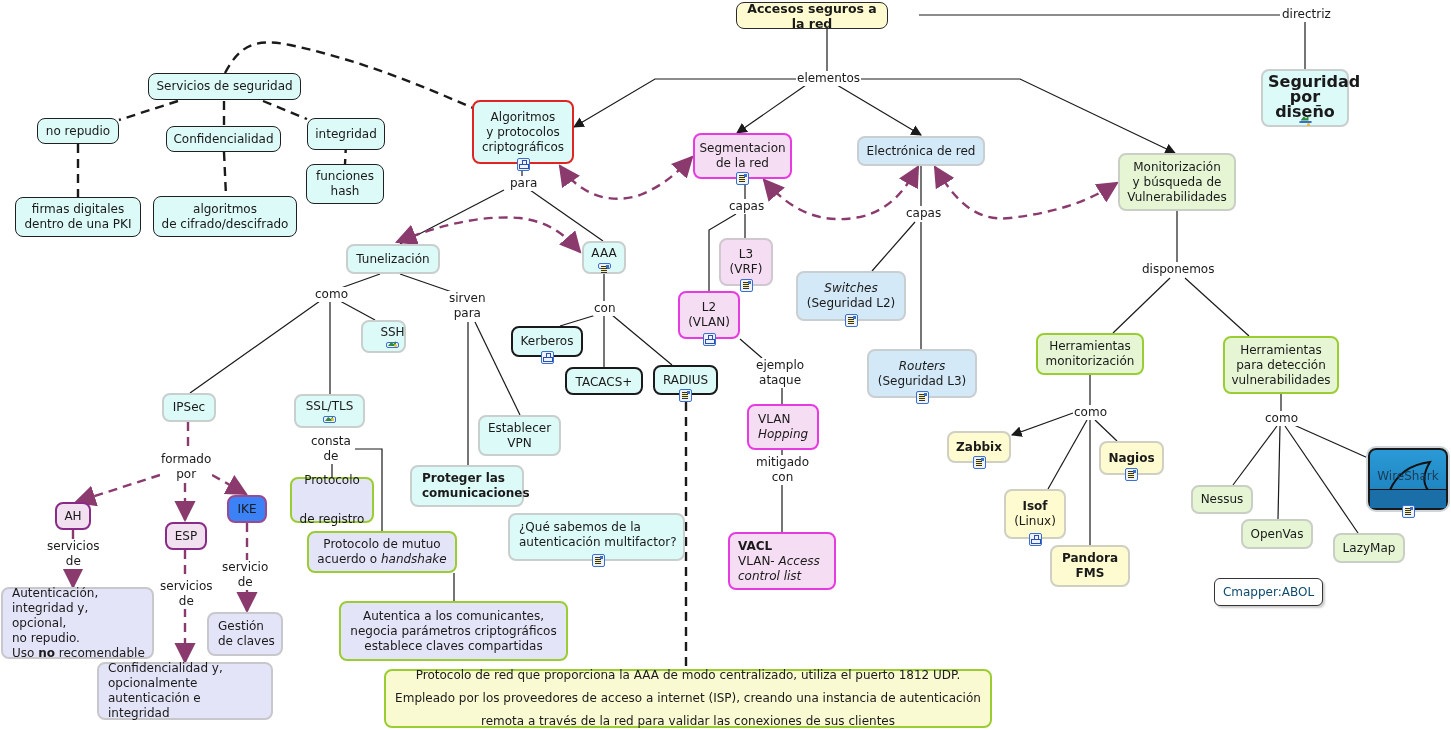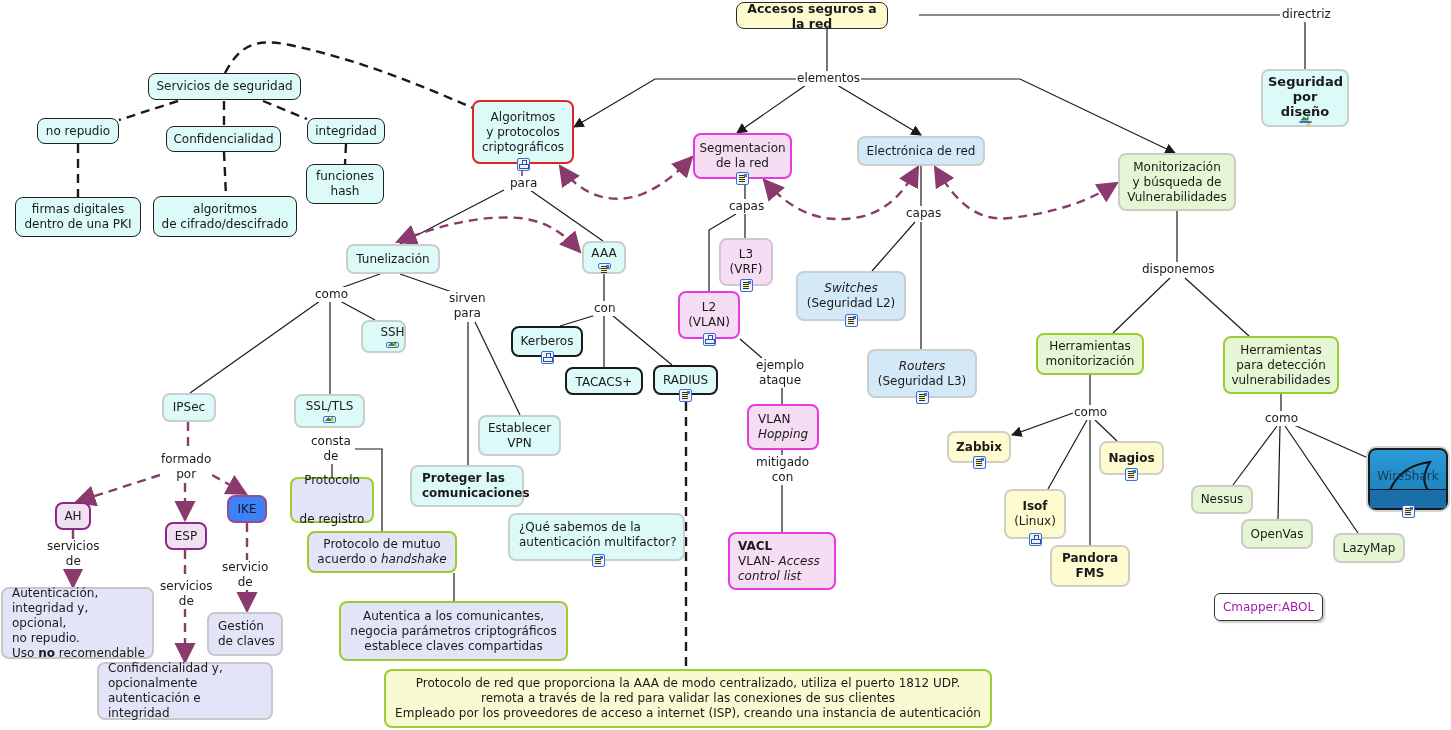--- a/index.html
+++ b/index.html
@@ -19,21 +19,21 @@
   .c-blue { background:#d4e9f7; border:2px solid #c9ced1; }
   .c-green { background:#e6f6d5; border:2.5px solid #9acd32; }
   .c-green-g { background:#e6f6d5; border:2px solid #c9cfc5; }
   .c-yellow { background:#fdfbcf; border:2px solid #cfcfc3; }
   .c-yellow-b { background:#fdfbcf; border:1.5px solid #2a2a2a; }
   .c-yellow-g { background:#fafad2; border:2.5px solid #9acd32; }
   .c-lav { background:#e4e4f8; border:2px solid #c8c8cc; }
   .c-lav-g { background:#e4e4f8; border:2.5px solid #9acd32; }
   .c-purp { background:#f0e0f0; border:2.5px solid #8a2a88; }
   .c-purp2 { background:#3b82f6; border:2px solid #9b4a8f; }
-  .c-white { background:#ffffff; border:1.5px solid #333; color:#a21caf; border-radius:6px;margin-top:15px; }
+  .c-white { background:#ffffff; border:1.5px solid #333; color:#0c4a6e; border-radius:6px; }
   .c-shark { background:linear-gradient(#2a9ad6,#1a7db8); border:2.5px solid #1a1a1a; color:#1a3a55; border-radius:8px; box-shadow:0 0 0 2px #cfd5d8; }
   .bold { font-weight:bold; }
   .lbl { position:absolute; background:#fff; text-align:center; line-height:15px; font-size:12px; padding:0 1px; }
   .ico { display:inline-block; width:13px; height:13px; border:1.5px solid #3a6fd0; border-radius:2px;
          background:#eef3fb; margin-top:2px; position:relative; box-sizing:border-box; }
   .ico.doc::before { content:""; position:absolute; left:2px; top:2px; width:6px; height:7px;
          background:repeating-linear-gradient(#333 0 1px, #ffef9a 1px 2px); }
   .ico.doc::after { content:""; position:absolute; right:1px; top:1px; width:3px; height:3px; background:#3a70c8; }
   .ico.img::before { content:""; position:absolute; left:1px; bottom:1px; width:8px; height:5px;
          background:#2e8b3a; clip-path:polygon(0 100%,40% 20%,70% 60%,100% 0,100% 100%); }
@@ -123,35 +123,35 @@
       <path d="M185,608 L185,662" fill="none" stroke="#8b3a6e" stroke-width="2.4" stroke-dasharray="9,6" marker-end="url(#arrP)"></path>
       <path d="M247,523 L247,560" fill="none" stroke="#8b3a6e" stroke-width="2.4" stroke-dasharray="9,6"></path>
       <path d="M247,590 L247,611" fill="none" stroke="#8b3a6e" stroke-width="2.4" stroke-dasharray="9,6" marker-end="url(#arrP)"></path>
     </g>
 </svg>
 
 <div class="node c-yellow-b bold" style="left:736px;top:2px;width:152px;height:27px;font-size:12.5px;">
   <span>Accesos seguros a la red</span>
 </div>
 
-<div class="node c-cyan bold" style="left:1261px;top:69px;width:88px;height:58px;font-size:13px;">
+<div class="node c-cyan bold" style="left:1261px;top:69px;width:88px;height:58px;font-size:16px;">
   <span style="width:74px;">Seguridad por diseño</span>
   <span class="ico img"></span>
 </div>
 
 <div class="node c-cyan-blk" style="left:148px;top:73px;width:153px;height:27px;">
   <span>Servicios de seguridad</span>
 </div>
 <div class="node c-cyan-blk" style="left:37px;top:118px;width:82px;height:26px;">
   <span>no repudio</span>
 </div>
 <div class="node c-cyan-blk" style="left:166px;top:126px;width:115px;height:26px;">
   <span>Confidencialidad</span>
 </div>
-<div class="node c-cyan-blk" style="left:307px;top:118px;width:78px;height:26px;">
+<div class="node c-cyan-blk" style="left:307px;top:118px;width:78px;height:32px;">
   <span>integridad</span>
 </div>
 <div class="node c-cyan-blk" style="left:15px;top:197px;width:126px;height:40px;">
   <span>firmas digitales</span>
   <span>dentro de una PKI</span>
 </div>
 <div class="node c-cyan-blk" style="left:153px;top:196px;width:144px;height:41px;">
   <span>algoritmos</span>
   <span>de cifrado/descifrado</span>
 </div>
@@ -286,24 +286,24 @@
 </div>
 <div class="node c-lav-g" style="left:307px;top:531px;width:150px;height:42px;">
   <span>Protocolo de mutuo</span>
   <span><span>acuerdo o </span><i>handshake</i></span>
 </div>
 <div class="node c-lav-g" style="left:339px;top:601px;width:229px;height:60px;">
   <span>Autentica a los comunicantes,</span>
   <span>negocia parámetros criptográficos</span>
   <span>establece claves compartidas</span>
 </div>
-<div class="node c-yellow-g" style="left:384px;top:669px;width:608px;height:59px;">
+<div class="node c-yellow-g" style="left:384px;top:669px;width:608px;height:59px;gap:8px;">
   <span>Protocolo de red que proporciona la AAA de modo centralizado, utiliza el puerto 1812 UDP.</span>
+  <span>Empleado por los proveedores de acceso a internet (ISP), creando una instancia de autenticación</span>
   <span>remota a través de la red para validar las conexiones de sus clientes</span>
-  <span>Empleado por los proveedores de acceso a internet (ISP), creando una instancia de autenticación</span>
 </div>
 
 <div class="node c-green" style="left:1036px;top:333px;width:108px;height:42px;">
   <span>Herramientas</span>
   <span>monitorización</span>
 </div>
 <div class="node c-green" style="left:1223px;top:336px;width:116px;height:58px;">
   <span>Herramientas</span>
   <span>para detección</span>
   <span>vulnerabilidades</span>

